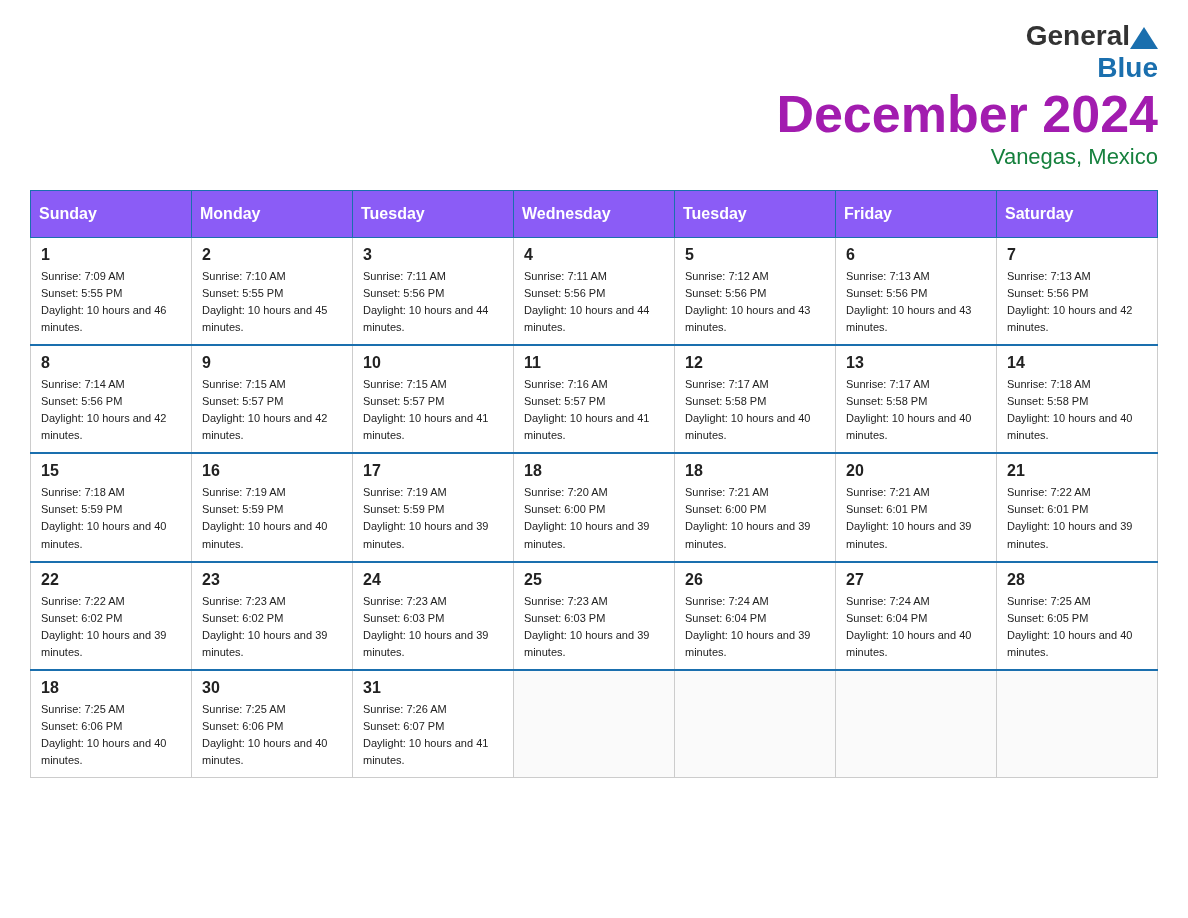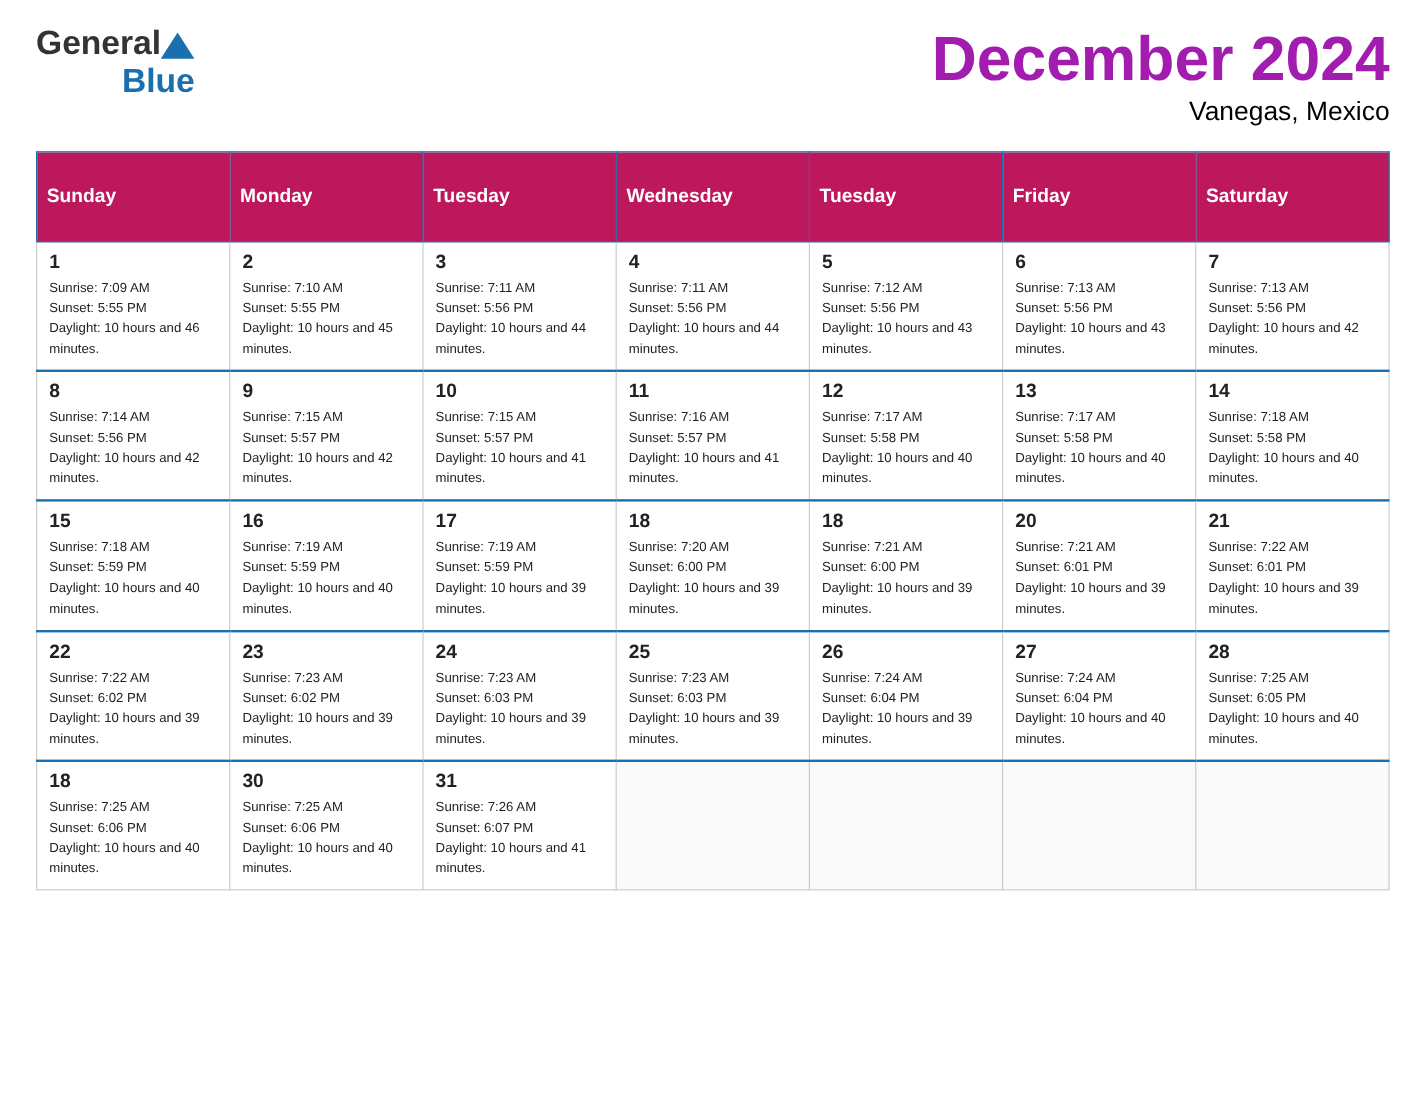--- a/index.html
+++ b/index.html
@@ -6,22 +6,23 @@
     body {
       font-family: Arial, sans-serif;
       background: #fff;
       width: 1188px;
       min-height: 918px;
       padding: 20px 30px;
     }
     .header {
       display: flex;
       justify-content: space-between;
-      align-items: flex-start;
+      align-items: flex-end;
       margin-bottom: 20px;
+      flex-direction: column;
     }
     .logo-text-general {
       font-size: 28px;
       font-weight: bold;
       color: #333;
     }
     .logo-triangle {
       width: 0;
       height: 0;
       border-left: 14px solid transparent;
@@ -50,31 +51,31 @@
     .title-section {
       text-align: right;
     }
     .month-title {
       font-size: 52px;
       font-weight: bold;
       color: #a21caf;
     }
     .location {
       font-size: 22px;
-      color: #000000;
+      color: #15803d;
     }
     .calendar {
       width: 100%;
       border-collapse: collapse;
       border: 1px solid #ccc;
     }
     .calendar th {
-      background-color: #be185d;
+      background-color: #8b5cf6;
       color: #fff;
-      padding: 28px 8px;
+      padding: 14px 8px;
       font-size: 16px;
       font-weight: bold;
       text-align: left;
       border: 1px solid #1a6fae;
     }
     .calendar td {
       vertical-align: top;
       padding: 8px 10px;
       border: 1px solid #ccc;
       width: calc(100% / 7);

